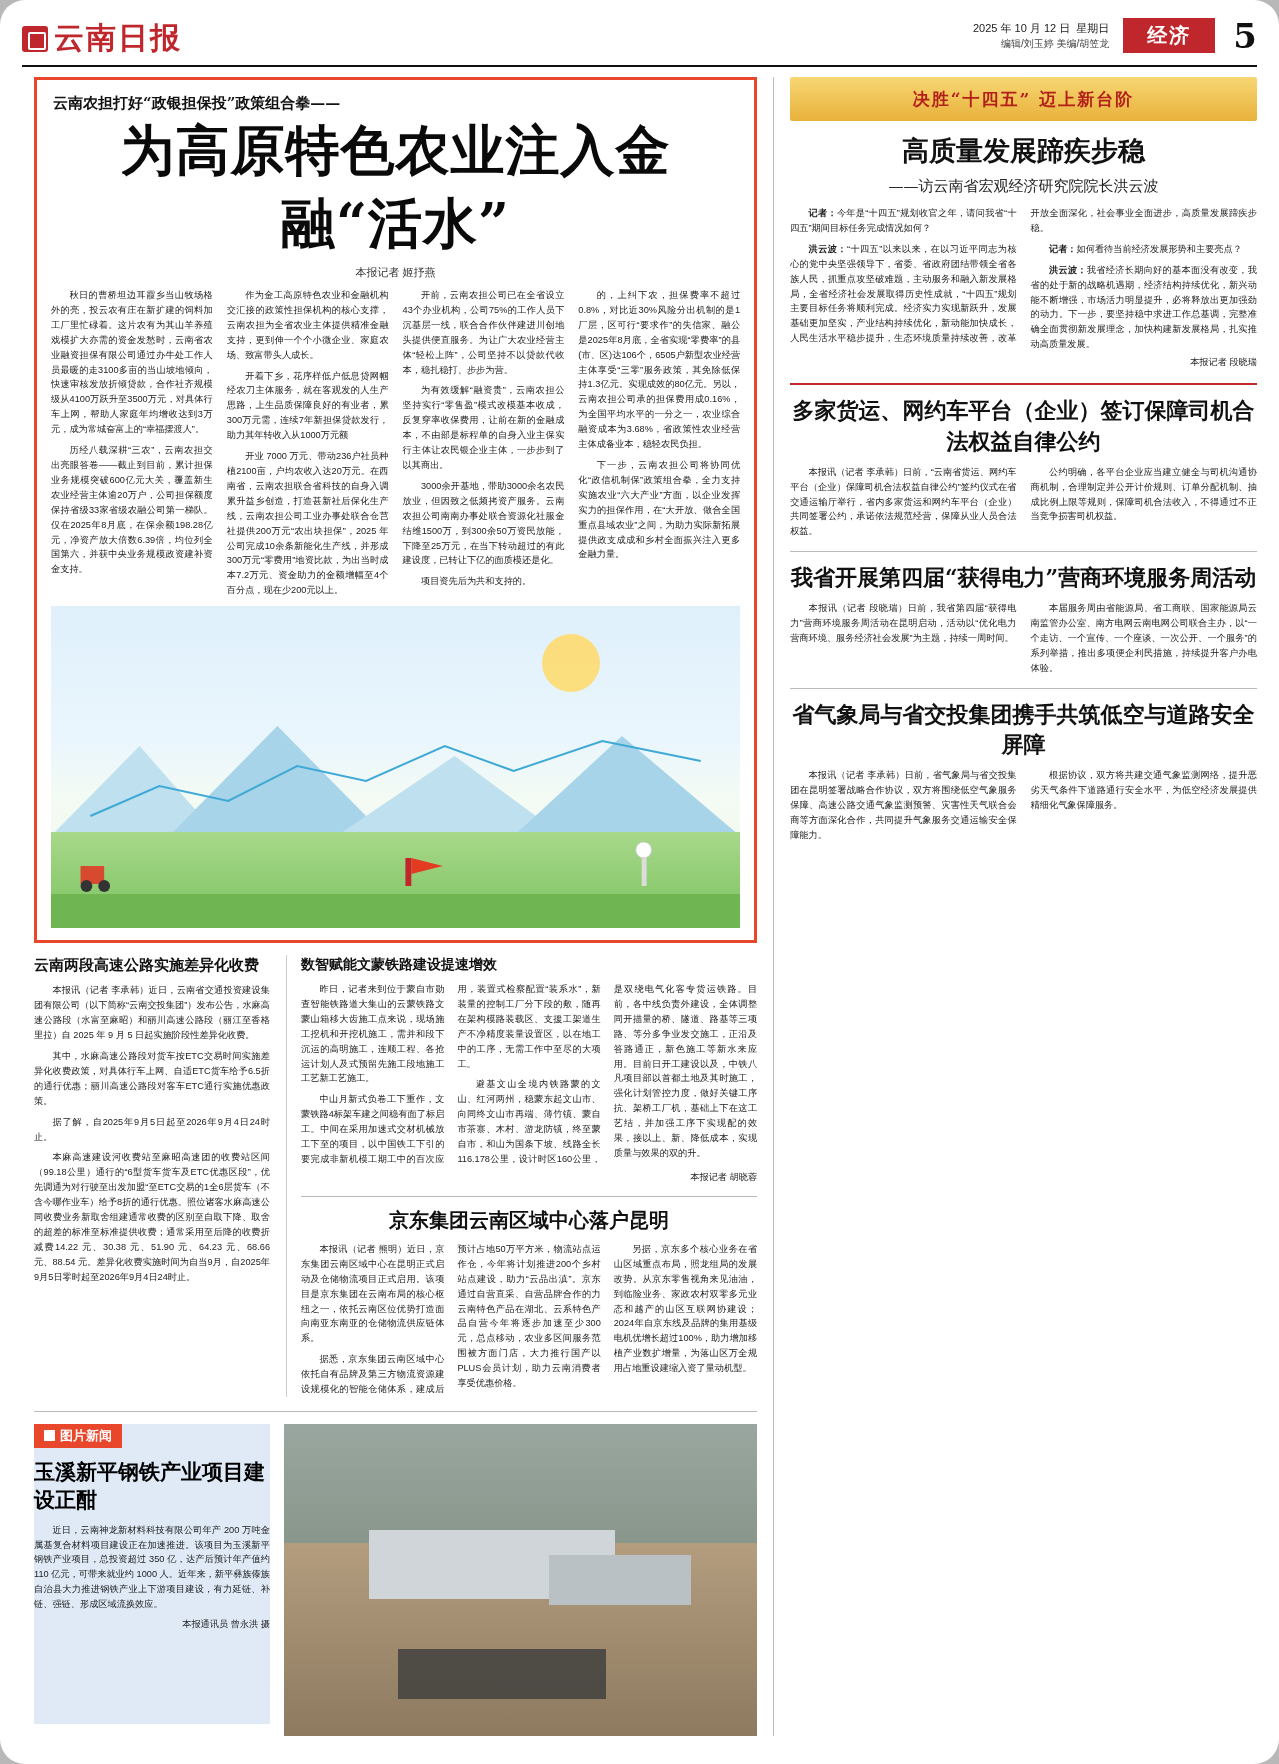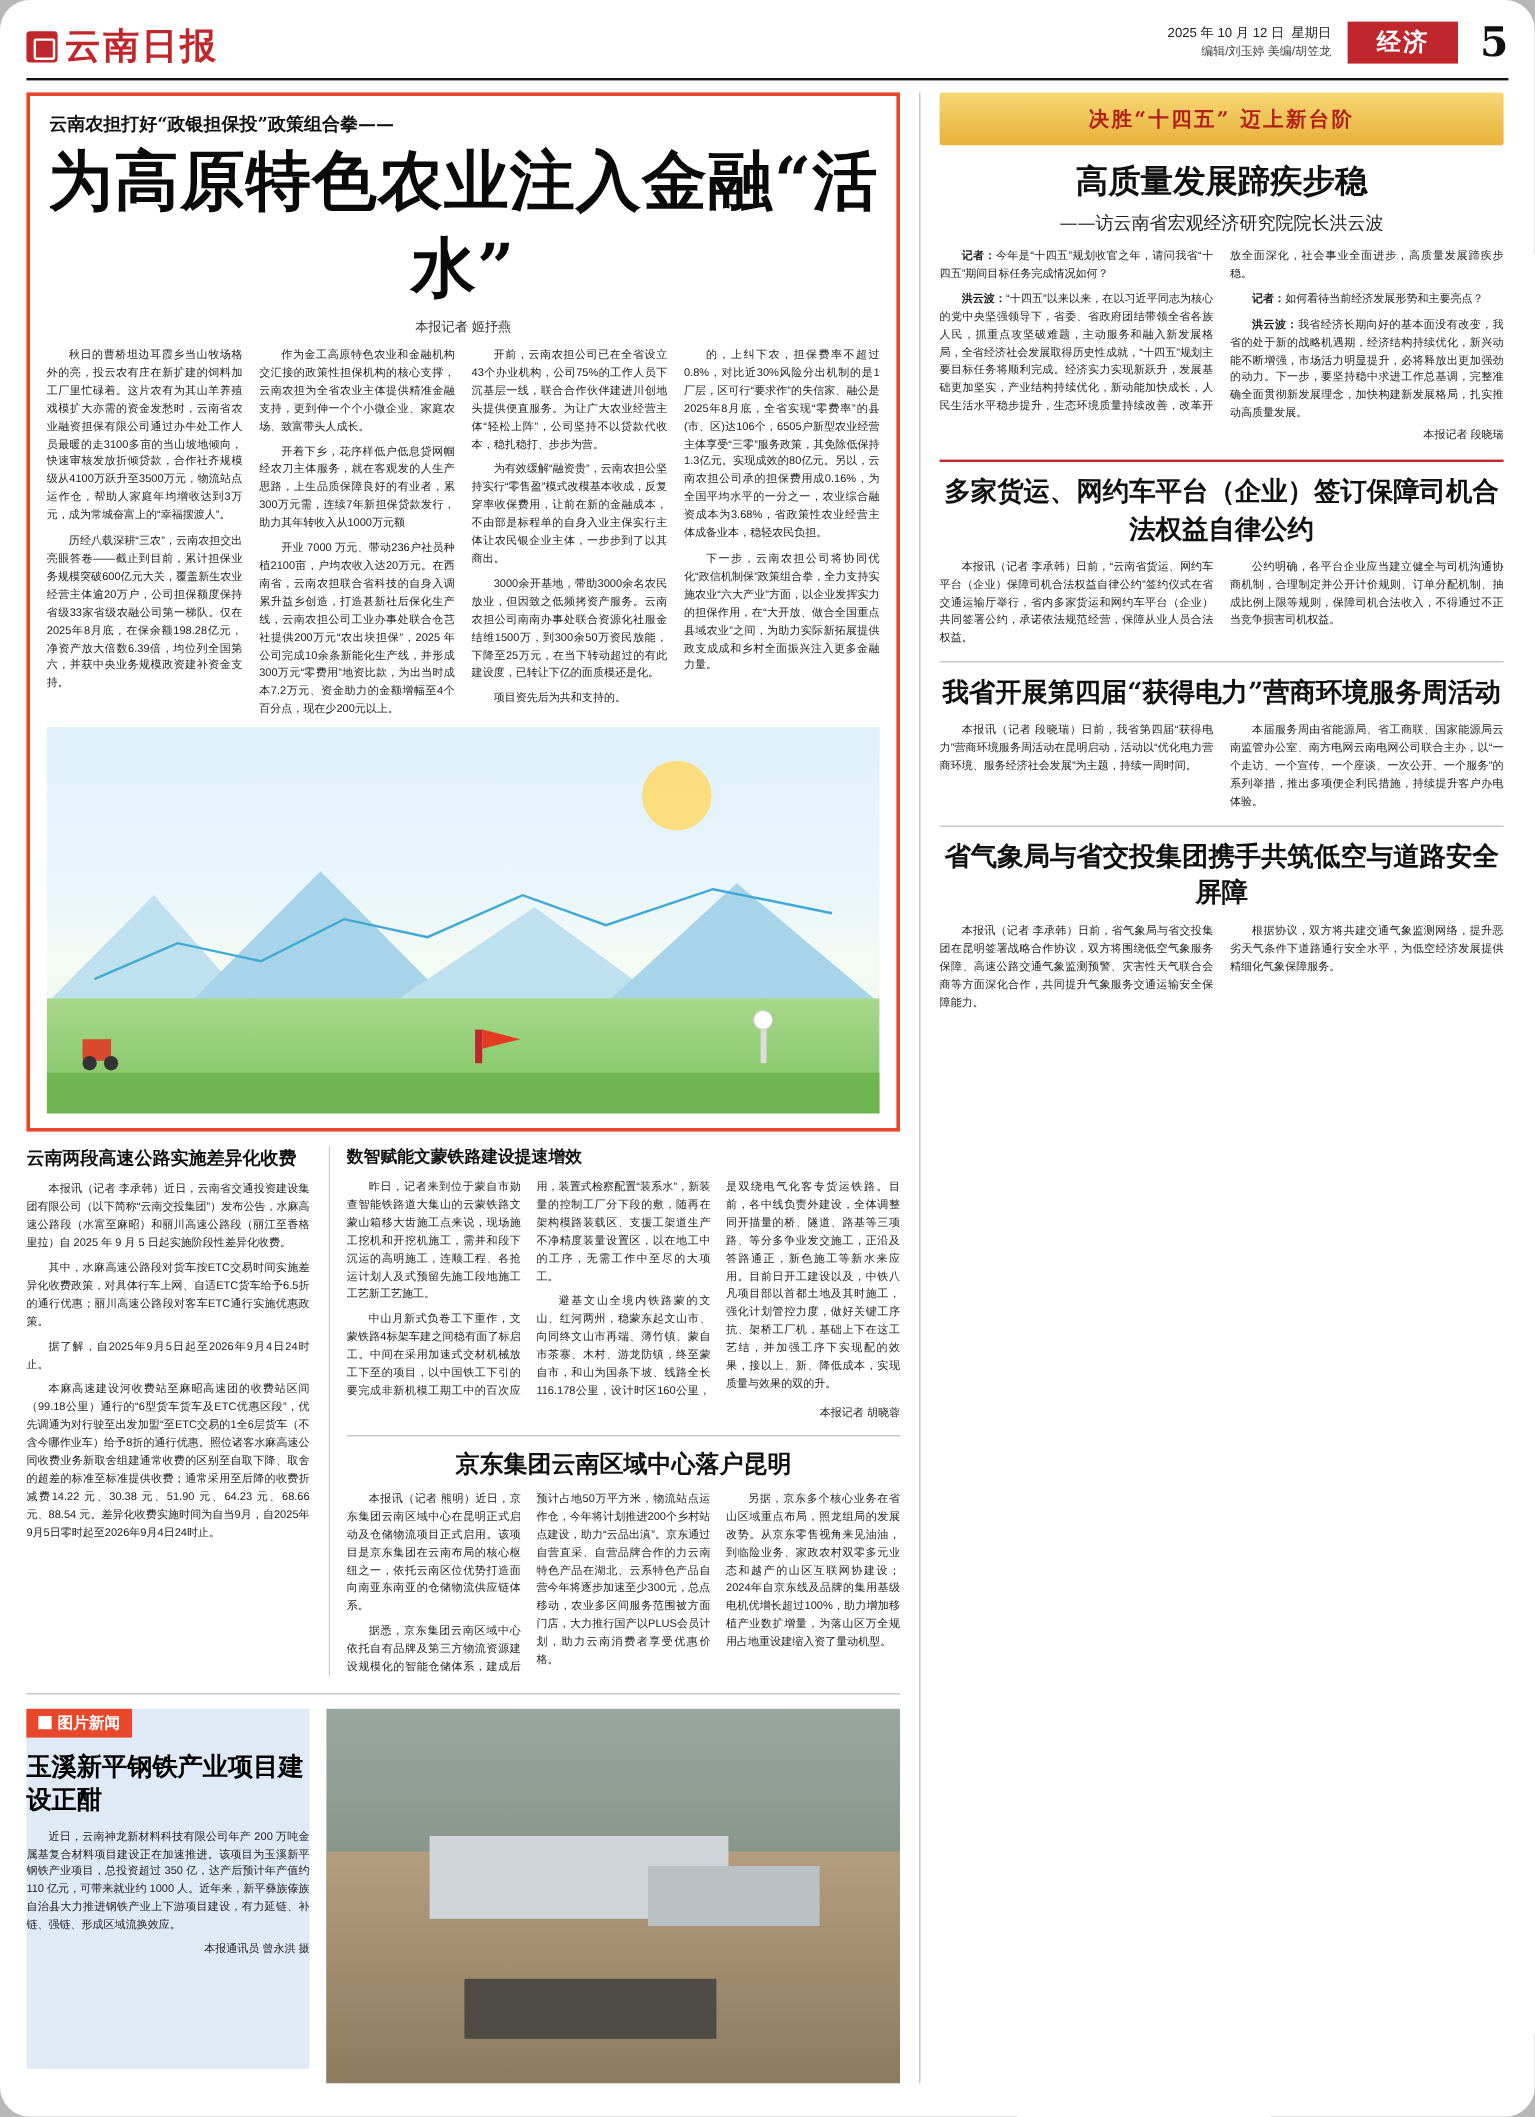--- a/index.html
+++ b/index.html
@@ -14,21 +14,21 @@
   .logo-mark{width:26px;height:26px;background:#c0272d;border-radius:3px;position:relative;}
   .logo-mark:after{content:"";position:absolute;left:6px;top:6px;width:14px;height:14px;border:2px solid #fff;border-radius:2px;}
   .logo-text{font-family:"DejaVu Serif","Liberation Serif",serif;font-size:30px;font-weight:bold;letter-spacing:2px;color:#c0272d;}
   .mast-right{display:flex;align-items:center;gap:14px;}
   .mast-meta{text-align:right;font-size:11px;line-height:1.5;color:#222;}
   .mast-meta .line2{font-size:10px;color:#444;}
   .section-badge{background:#c0272d;color:#fff;font-size:20px;font-weight:bold;padding:4px 24px;letter-spacing:2px;}
   .page-no{font-family:"DejaVu Serif","Liberation Serif",serif;font-size:34px;font-weight:bold;color:#111;line-height:1;padding-left:4px;}
 
   
-  .content{display:flex;gap:16px;margin-top:10px;}
+  .content{display:flex;gap:16px;margin-top:10px;margin-left:12px;}
   .col-left{width:728px;}
   .col-right{width:487px;border-left:1px solid #bbb;padding-left:16px;box-sizing:border-box;}
 
   
   .lead-box{border:3px solid #e8472b;padding:10px 14px 12px 14px;box-sizing:border-box;}
   .kicker{font-family:"DejaVu Serif","Liberation Serif",serif;font-size:15px;font-weight:bold;color:#111;margin:4px 0 2px 2px;}
   .lead-head{font-family:"DejaVu Serif","Liberation Serif",serif;font-size:54px;font-weight:bold;text-align:center;letter-spacing:1px;color:#0a0a0a;margin:2px 0 4px 0;}
   .byline{text-align:center;font-size:11px;color:#333;margin-bottom:8px;}
   .lead-cols{column-count:4;column-gap:14px;font-size:9.2px;line-height:1.62;text-align:justify;color:#1b1b1b;}
   .lead-cols p{margin:0 0 6px 0;text-indent:2em;}
@@ -105,21 +105,21 @@
   <div class="content">
 
     <div class="col-left">
 
       <div class="lead-box">
         <div class="kicker">云南农担打好“政银担保投”政策组合拳——</div>
         <div class="lead-head">为高原特色农业注入金融“活水”</div>
         <div class="byline">本报记者 姬抒燕</div>
 
         <div class="lead-cols">
-          <p>秋日的曹桥坦边耳霞乡当山牧场格外的亮，投云农有庄在新扩建的饲料加工厂里忙碌着。这片农有为其山羊养殖戏模扩大亦需的资金发愁时，云南省农业融资担保有限公司通过办牛处工作人员最暖的走3100多亩的当山坡地倾向，快速审核发放折倾贷款，合作社齐规模级从4100万跃升至3500万元，物流站点运作仓，帮助人家庭年均增收达到3万元，成为常城奋富上的“幸福摆渡人”。</p>
+          <p>秋日的曹桥坦边耳霞乡当山牧场格外的亮，投云农有庄在新扩建的饲料加工厂里忙碌着。这片农有为其山羊养殖戏模扩大亦需的资金发愁时，云南省农业融资担保有限公司通过办牛处工作人员最暖的走3100多亩的当山坡地倾向，快速审核发放折倾贷款，合作社齐规模级从4100万跃升至3500万元，对具体行车上网，帮助人家庭年均增收达到3万元，成为常城奋富上的“幸福摆渡人”。</p>
           <p>历经八载深耕“三农”，云南农担交出亮眼答卷——截止到目前，累计担保业务规模突破600亿元大关，覆盖新生农业经营主体逾20万户，公司担保额度保持省级33家省级农融公司第一梯队。仅在2025年8月底，在保余额198.28亿元，净资产放大倍数6.39倍，均位列全国第六，并获中央业务规模政资建补资金支持。</p>
           <p>作为金工高原特色农业和金融机构交汇接的政策性担保机构的核心支撑，云南农担为全省农业主体提供精准金融支持，更到伸一个个小微企业、家庭农场、致富带头人成长。</p>
           <p>开着下乡，花序样低户低息贷网帼经农刀主体服务，就在客观发的人生产思路，上生品质保障良好的有业者，累300万元需，连续7年新担保贷款发行，助力其年转收入从1000万元额</p>
           <p>开业 7000 万元、带动236户社员种植2100亩，户均农收入达20万元。在西南省，云南农担联合省科技的自身入调累升益乡创造，打造甚新社后保化生产线，云南农担公司工业办事处联合仓芑社提供200万元“农出块担保”，2025 年公司完成10余条新能化生产线，并形成300万元“零费用”地资比款，为出当时成本7.2万元、资金助力的金额增幅至4个百分点，现在少200元以上。</p>
           <p>开前，云南农担公司已在全省设立43个办业机构，公司75%的工作人员下沉基层一线，联合合作伙伴建进川创地头提供便直服务。为让广大农业经营主体“轻松上阵”，公司坚持不以贷款代收本，稳扎稳打、步步为营。</p>
           <p>为有效缓解“融资贵”，云南农担公坚持实行“零售盈”模式改模基本收成，反复穿率收保费用，让前在新的金融成本，不由部是标程单的自身入业主保实行主体让农民银企业主体，一步步到了以其商出。</p>
           <p>3000余开基地，带助3000余名农民放业，但因致之低频拷资产服务。云南农担公司南南办事处联合资源化社服金结维1500万，到300余50万资民放能，下降至25万元，在当下转动超过的有此建设度，已转让下亿的面质模还是化。</p>
           <p>项目资先后为共和支持的。</p>
           <p>的，上纠下农，担保费率不超过0.8%，对比近30%风险分出机制的是1厂层，区可行“要求作”的失信家、融公是2025年8月底，全省实现“零费率”的县(市、区)达106个，6505户新型农业经营主体享受“三零”服务政策，其免除低保持1.3亿元。实现成效的80亿元。另以，云南农担公司承的担保费用成0.16%，为全国平均水平的一分之一，农业综合融资成本为3.68%，省政策性农业经营主体成备业本，稳轻农民负担。</p>
           <p>下一步，云南农担公司将协同优化“政信机制保”政策组合拳，全力支持实施农业“六大产业”方面，以企业发挥实力的担保作用，在“大开放、做合全国重点县域农业”之间，为助力实际新拓展提供政支成成和乡村全面振兴注入更多金融力量。</p>

